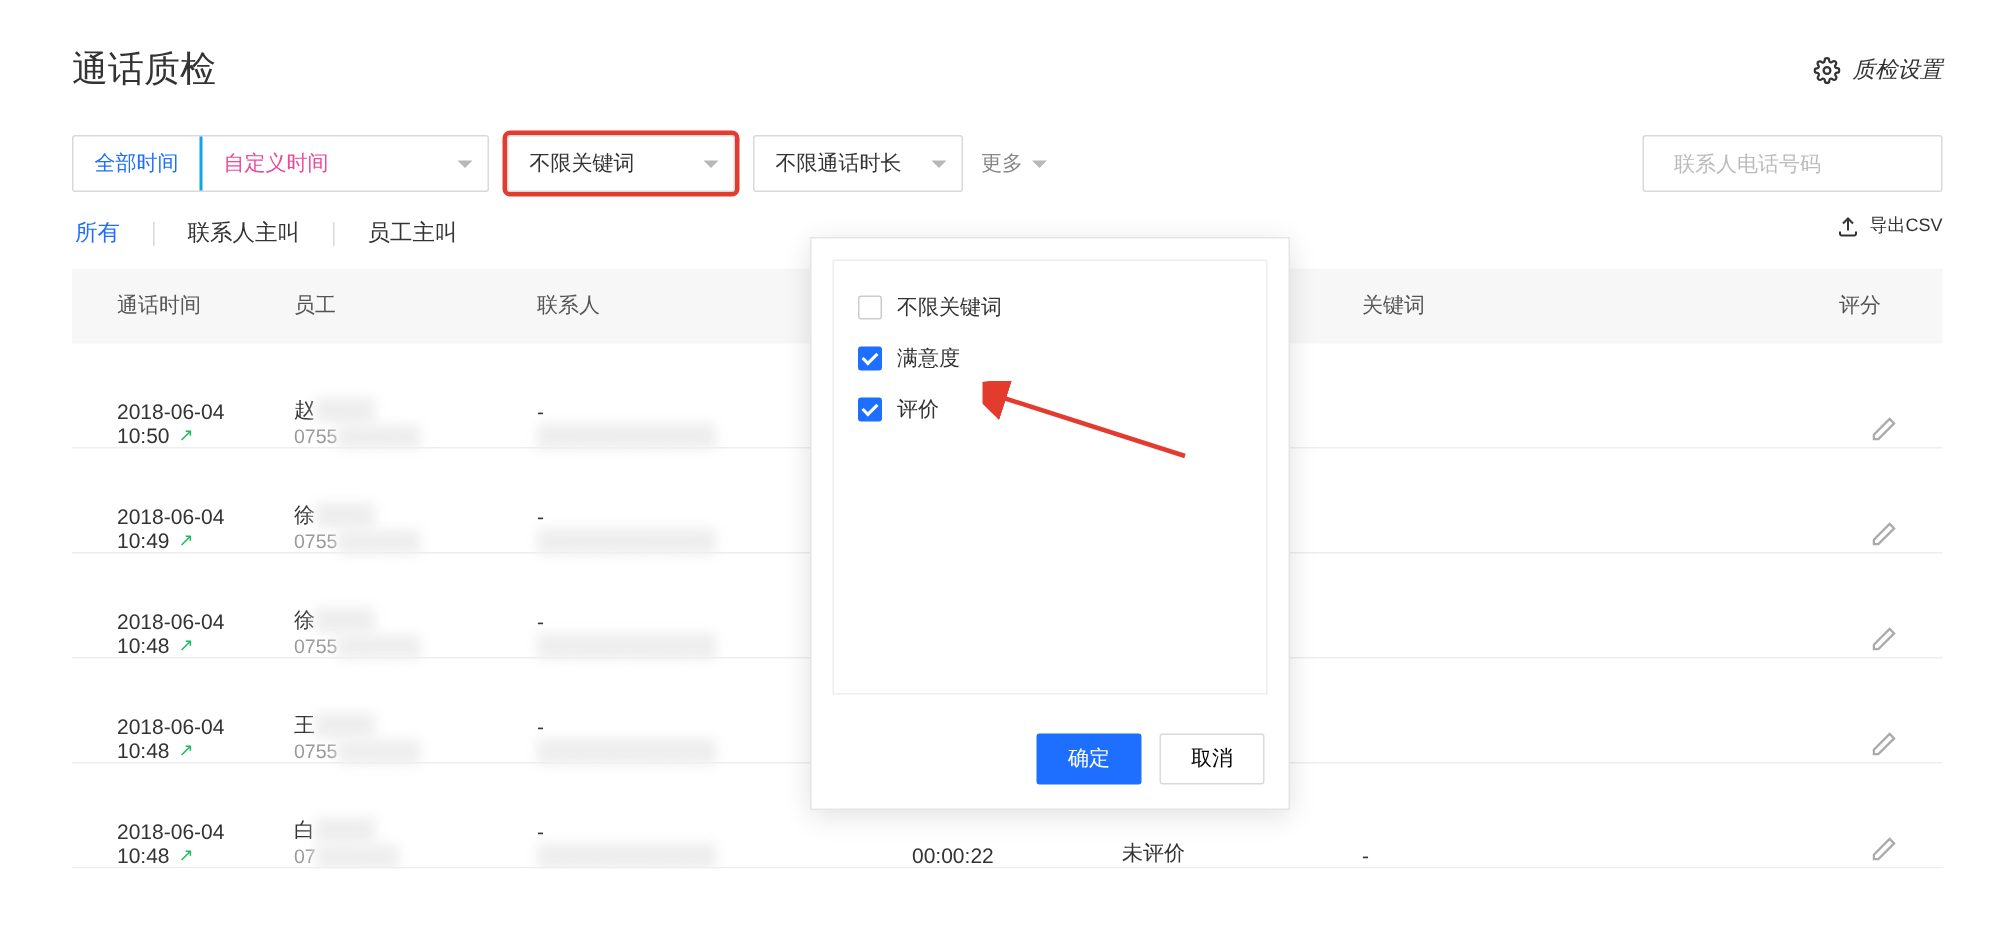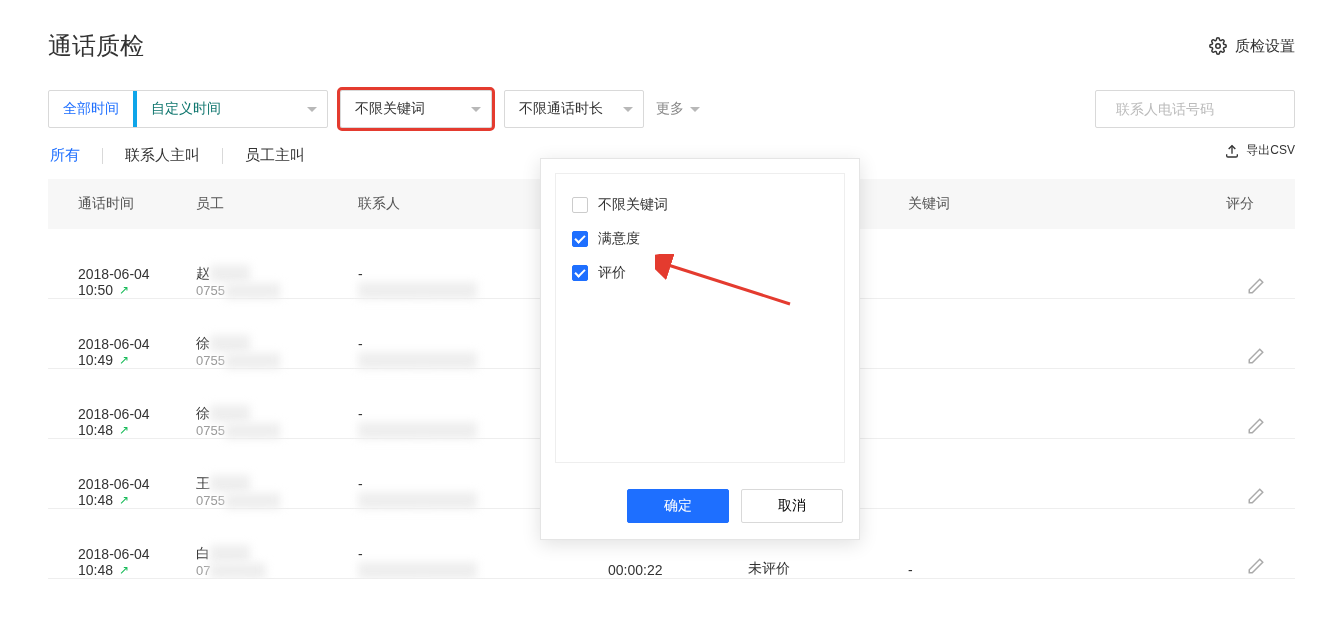--- a/index.html
+++ b/index.html
@@ -1,25 +1,25 @@
 <!DOCTYPE html>
 <html><head>
 <meta charset="utf-8">
 <style>
   * { box-sizing: border-box; margin: 0; padding: 0; }
   body { font-family: -apple-system, "Helvetica Neue", Arial, "PingFang SC", "Microsoft YaHei", sans-serif; background: #fff; color: #333; font-size: 14px; width: 1343px; }
   .page { padding: 30px 48px 0 48px; }
   .hdr { display: flex; justify-content: space-between; align-items: center; margin-bottom: 28px; }
   .title { font-size: 24px; font-weight: 500; color: #333; }
-  .settings { display: flex; align-items: flex-start; gap: 8px; font-size: 15px; color: #333; cursor: pointer; }
+  .settings { display: flex; align-items: flex-end; gap: 8px; font-size: 15px; color: #333; cursor: pointer; font-style: italic; }
   .settings svg { width: 18px; height: 18px; }
   .filter-row { display: flex; align-items: center; gap: 12px; margin-bottom: 14px; position: relative; }
   .combo { display: flex; border: 1px solid #d9d9d9; height: 38px; border-radius: 2px; background: #fff; }
-  .combo .lbl { display: flex; align-items: center; padding: 0 14px; border-right: 4px solid #0ea5e9; color: #1e6fff; font-size: 14px; }
-  .combo .val { display: flex; align-items: center; justify-content: space-between; padding: 0 10px 0 14px; color: #0f766e; min-width: 170px; gap: 10px; }
+  .combo .lbl { display: flex; align-items: center; padding: 0 14px; border-right: 2px solid #0ea5e9; color: #1e6fff; font-size: 14px; }
+  .combo .val { display: flex; align-items: center; justify-content: space-between; padding: 0 10px 0 14px; color: #ec4899; min-width: 170px; gap: 10px; }
   .sel { display: flex; align-items: center; justify-content: space-between; border: 1px solid #d9d9d9; height: 38px; padding: 0 10px 0 14px; border-radius: 2px; background: #fff; min-width: 140px; gap: 10px; color: #333; cursor: pointer; }
   .sel.highlight { outline: 3px solid #e43b2f; outline-offset: 0; position: relative; }
   .caret { width: 0; height: 0; border-left: 5px solid transparent; border-right: 5px solid transparent; border-top: 5px solid #b8b8b8; }
   .more { display: flex; align-items: center; gap: 6px; color: #888; cursor: pointer; font-size: 14px; }
   .spacer { flex: 1; }
   .search { display: flex; align-items: center; border: 1px solid #d9d9d9; height: 38px; padding: 0 12px; border-radius: 2px; width: 200px; gap: 8px; color: #bbb; }
   .search svg { width: 16px; height: 16px; stroke: #bbb; }
   .search input { border: none; outline: none; font-size: 14px; color: #333; flex: 1; background: transparent; }
   .search input::placeholder { color: #bbb; }
   .tab-row { display: flex; align-items: flex-start; margin-bottom: 10px; }
@@ -51,21 +51,21 @@
   .score-cell { width: 80px; text-align: right; padding-right: 30px; }
   .edit-ic { color: #aaa; cursor: pointer; display: inline-flex; }
   .edit-ic svg { width: 18px; height: 18px; stroke: #aaa; }
   .dropdown { position: absolute; left: 540px; top: 158px; width: 320px; background: #fff; border: 1px solid #e5e5e5; box-shadow: 0 4px 18px rgba(0,0,0,.12); padding: 0; z-index: 20; }
   .dd-body { border: 1px solid #eee; margin: 14px; padding: 14px 12px; min-height: 290px; }
   .dd-item { display: flex; align-items: center; gap: 10px; padding: 8px 4px; cursor: pointer; }
   .cb { width: 16px; height: 16px; border: 1px solid #ccc; border-radius: 2px; display: inline-flex; align-items: center; justify-content: center; flex-shrink: 0; }
   .cb.checked { background: #1e6fff; border-color: #1e6fff; }
   .cb.checked::after { content: ""; width: 4px; height: 8px; border: solid #fff; border-width: 0 2px 2px 0; transform: rotate(45deg); margin-top: -2px; }
   .dd-footer { display: flex; justify-content: flex-end; gap: 12px; padding: 12px 16px 16px; }
-  .btn { height: 34px; padding: 0 36px; border-radius: 2px; border: 1px solid #d9d9d9; background: #fff; cursor: pointer; font-size: 14px; }
+  .btn { height: 34px; padding: 0 20px; border-radius: 2px; border: 1px solid #d9d9d9; background: #fff; cursor: pointer; font-size: 14px; }
   .btn.primary { background: #1e6fff; border-color: #1e6fff; color: #fff; }
   .annot-arrow { position: absolute; left: 655px; top: 254px; z-index: 30; pointer-events: none; }
 </style>
 </head>
 <body>
 
 <div class="page">
   <div class="hdr">
     <div class="title">通话质检</div>
     <div class="settings">

